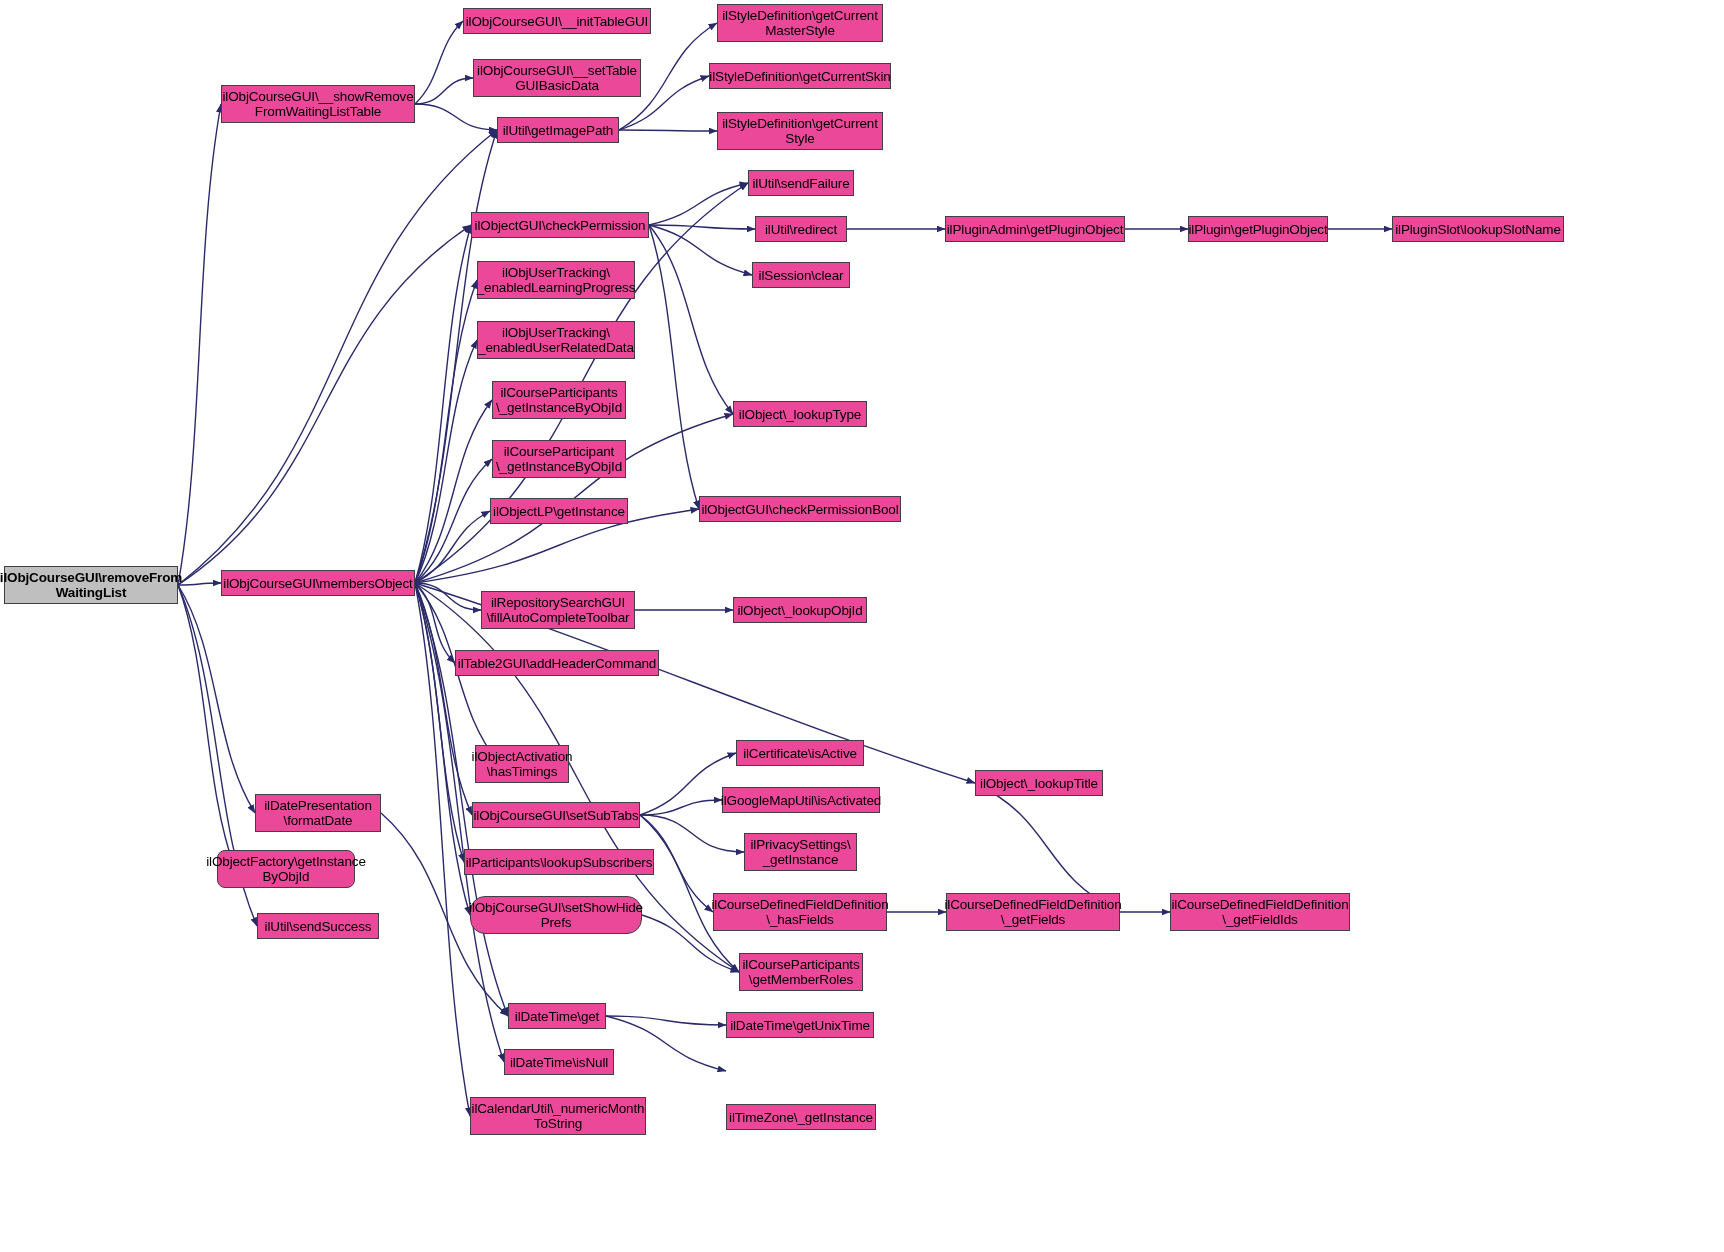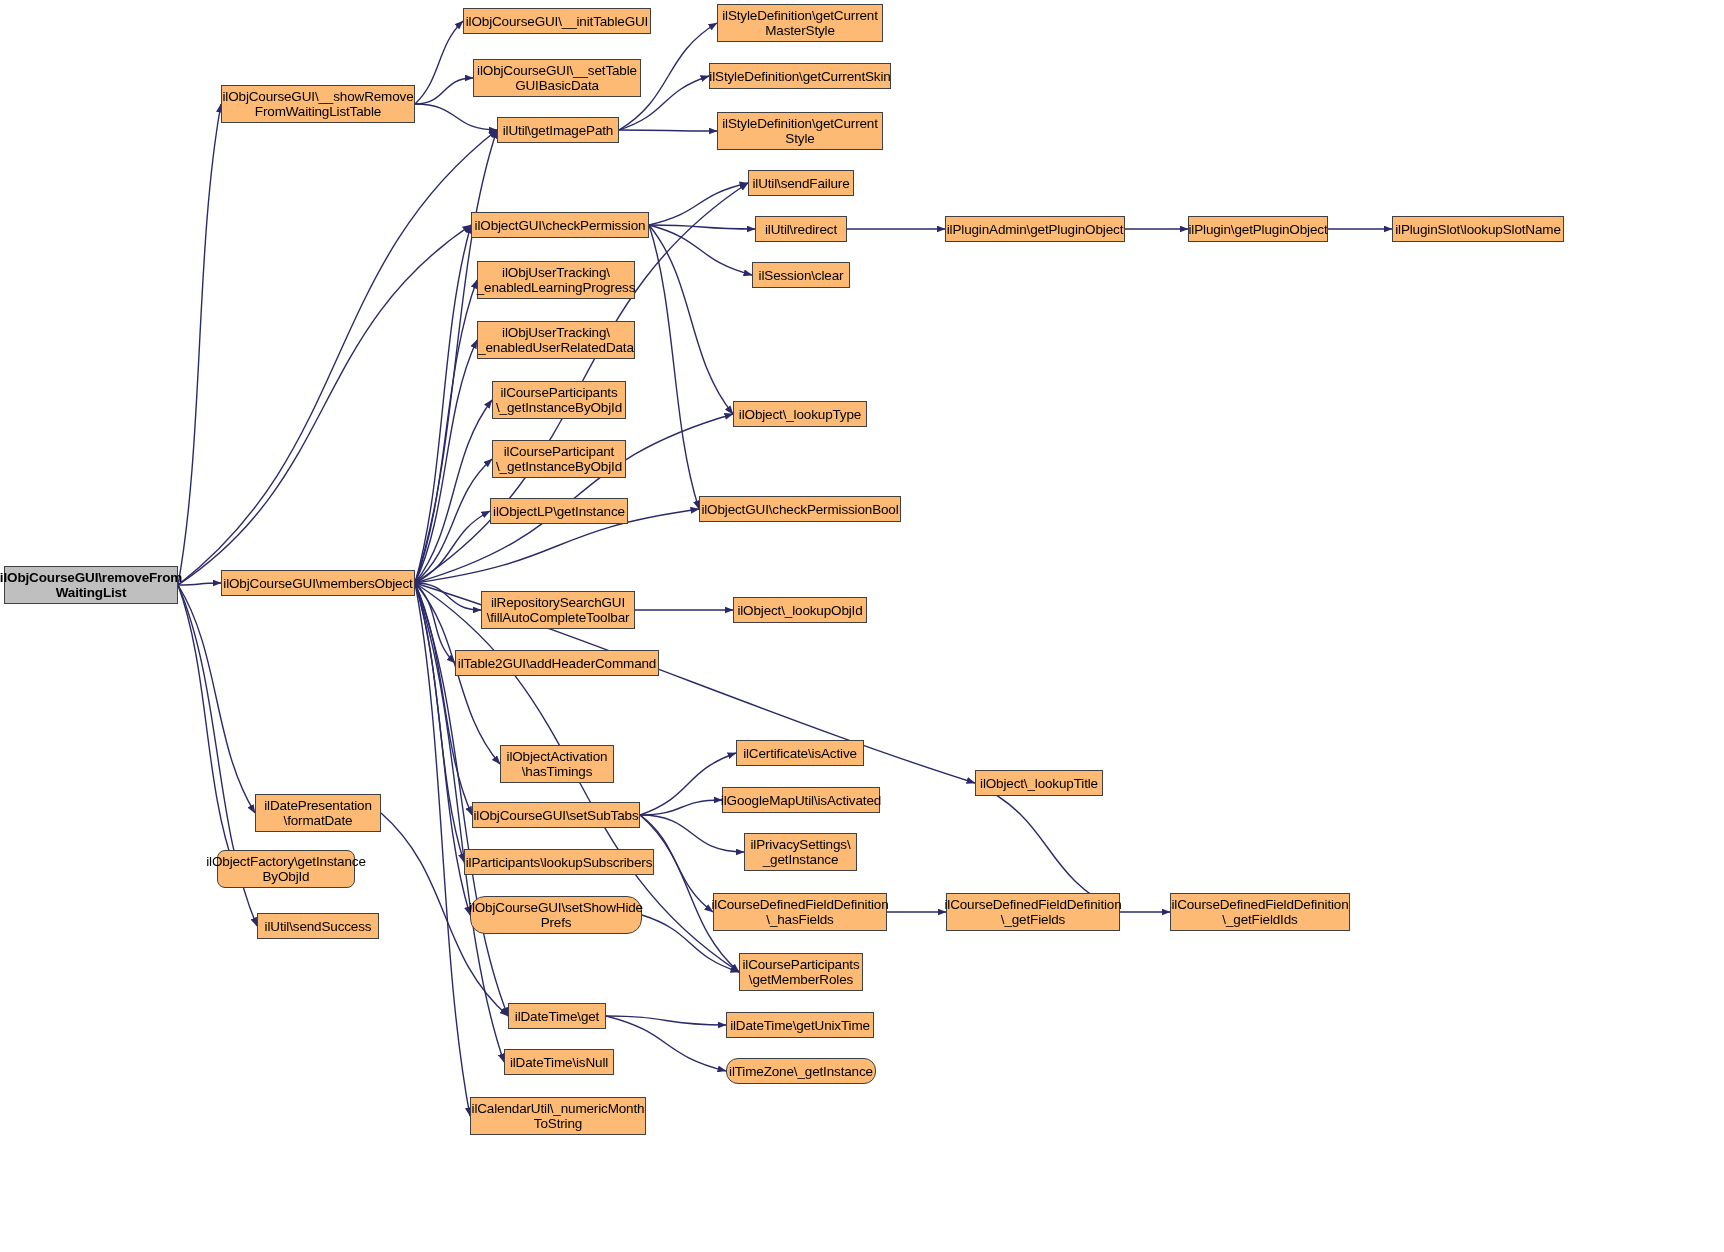--- a/index.html
+++ b/index.html
@@ -20,21 +20,21 @@
     left: 0;
     top: 0;
     width: 1724px;
     height: 1252px;
     pointer-events: none;
   }
   .node {
     position: absolute;
     box-sizing: border-box;
     border: 1px solid #404040;
-    background: #fdba74;
+    background: #ec4899;
     color: #000000;
     font-size: 13.5px;
     line-height: 15px;
     display: flex;
     align-items: center;
     justify-content: center;
     text-align: center;
     white-space: pre-line;
     letter-spacing: -0.15px;
     z-index: 2;
@@ -142,42 +142,42 @@
 \_getInstanceByObjId</div>
       <div class="node" style="left: 492px; top: 440px; width: 134px; height: 38px;">ilCourseParticipant
 \_getInstanceByObjId</div>
       <div class="node" style="left: 490px; top: 498px; width: 138px; height: 26px;">ilObjectLP\getInstance</div>
       <div class="node" style="left: 733px; top: 401px; width: 134px; height: 26px;">ilObject\_lookupType</div>
       <div class="node" style="left: 699px; top: 496px; width: 202px; height: 26px;">ilObjectGUI\checkPermissionBool</div>
       <div class="node" style="left: 481px; top: 591px; width: 154px; height: 38px;">ilRepositorySearchGUI
 \fillAutoCompleteToolbar</div>
       <div class="node" style="left: 733px; top: 597px; width: 134px; height: 26px;">ilObject\_lookupObjId</div>
       <div class="node" style="left: 455px; top: 650px; width: 204px; height: 26px;">ilTable2GUI\addHeaderCommand</div>
-      <div class="node" style="left: 500px; top: 745px; width: 114px; height: 38px;">ilObjectActivation
+      <div class="node" style="left: 475px; top: 745px; width: 94px; height: 38px;">ilObjectActivation
 \hasTimings</div>
       <div class="node" style="left: 472px; top: 802px; width: 168px; height: 26px;">ilObjCourseGUI\setSubTabs</div>
       <div class="node" style="left: 736px; top: 740px; width: 128px; height: 26px;">ilCertificate\isActive</div>
       <div class="node" style="left: 722px; top: 787px; width: 158px; height: 26px;">ilGoogleMapUtil\isActivated</div>
       <div class="node" style="left: 744px; top: 833px; width: 113px; height: 38px;">ilPrivacySettings\
 _getInstance</div>
       <div class="node" style="left: 464px; top: 849px; width: 190px; height: 26px;">ilParticipants\lookupSubscribers</div>
       <div class="node" style="left: 470px; top: 896px; width: 172px; height: 38px; border-radius: 15px;">ilObjCourseGUI\setShowHide
 Prefs</div>
       <div class="node" style="left: 975px; top: 770px; width: 128px; height: 26px;">ilObject\_lookupTitle</div>
       <div class="node" style="left: 713px; top: 893px; width: 174px; height: 38px;">ilCourseDefinedFieldDefinition
 \_hasFields</div>
       <div class="node" style="left: 946px; top: 893px; width: 174px; height: 38px;">ilCourseDefinedFieldDefinition
 \_getFields</div>
       <div class="node" style="left: 1170px; top: 893px; width: 180px; height: 38px;">ilCourseDefinedFieldDefinition
 \_getFieldIds</div>
       <div class="node" style="left: 739px; top: 953px; width: 124px; height: 38px;">ilCourseParticipants
 \getMemberRoles</div>
       <div class="node" style="left: 508px; top: 1003px; width: 98px; height: 26px;">ilDateTime\get</div>
       <div class="node" style="left: 726px; top: 1012px; width: 148px; height: 26px;">ilDateTime\getUnixTime</div>
-      <div class="node" style="left: 726px; top: 1058px; width: 150px; height: 26px; border-radius: 12px;">ilTimeZone\_getInstance</div>
+      <div class="node" style="left: 726px; top: 1104px; width: 150px; height: 26px;">ilTimeZone\_getInstance</div>
       <div class="node" style="left: 504px; top: 1049px; width: 110px; height: 26px;">ilDateTime\isNull</div>
       <div class="node" style="left: 470px; top: 1097px; width: 176px; height: 38px;">ilCalendarUtil\_numericMonth
 ToString</div>
       <div class="node" style="left: 255px; top: 794px; width: 126px; height: 38px;">ilDatePresentation
 \formatDate</div>
       <div class="node" style="left: 217px; top: 850px; width: 138px; height: 38px; border-radius: 8px;">ilObjectFactory\getInstance
 ByObjId</div>
       <div class="node" style="left: 257px; top: 913px; width: 122px; height: 26px;">ilUtil\sendSuccess</div>
     </div>
 </div>

